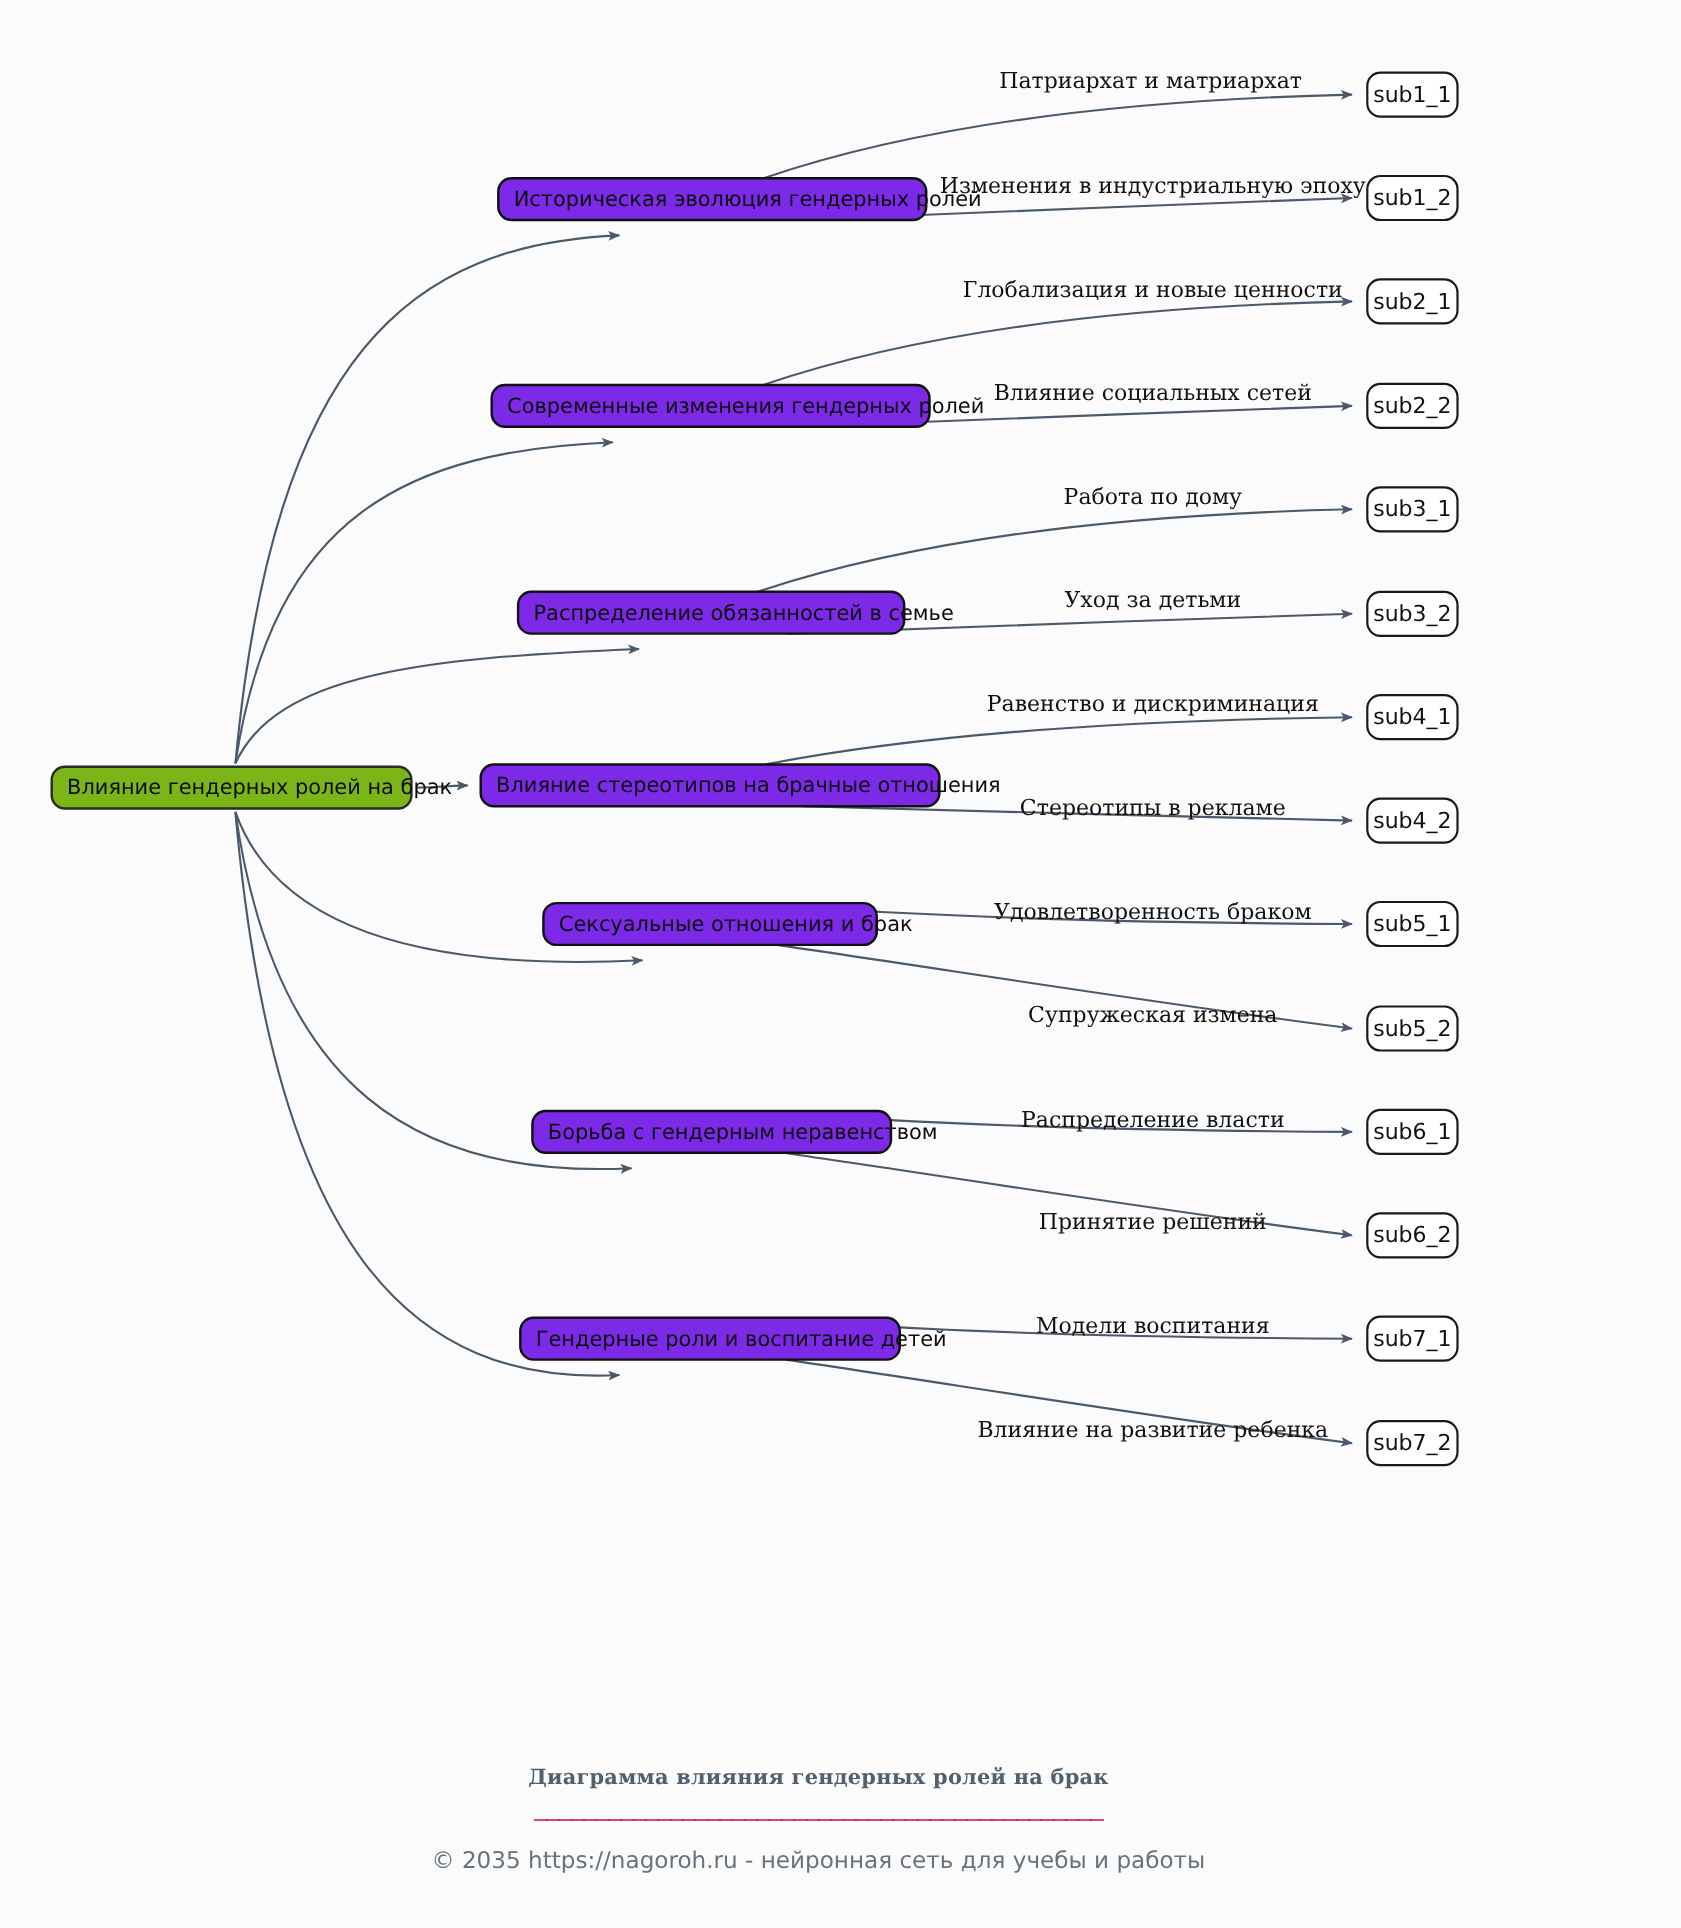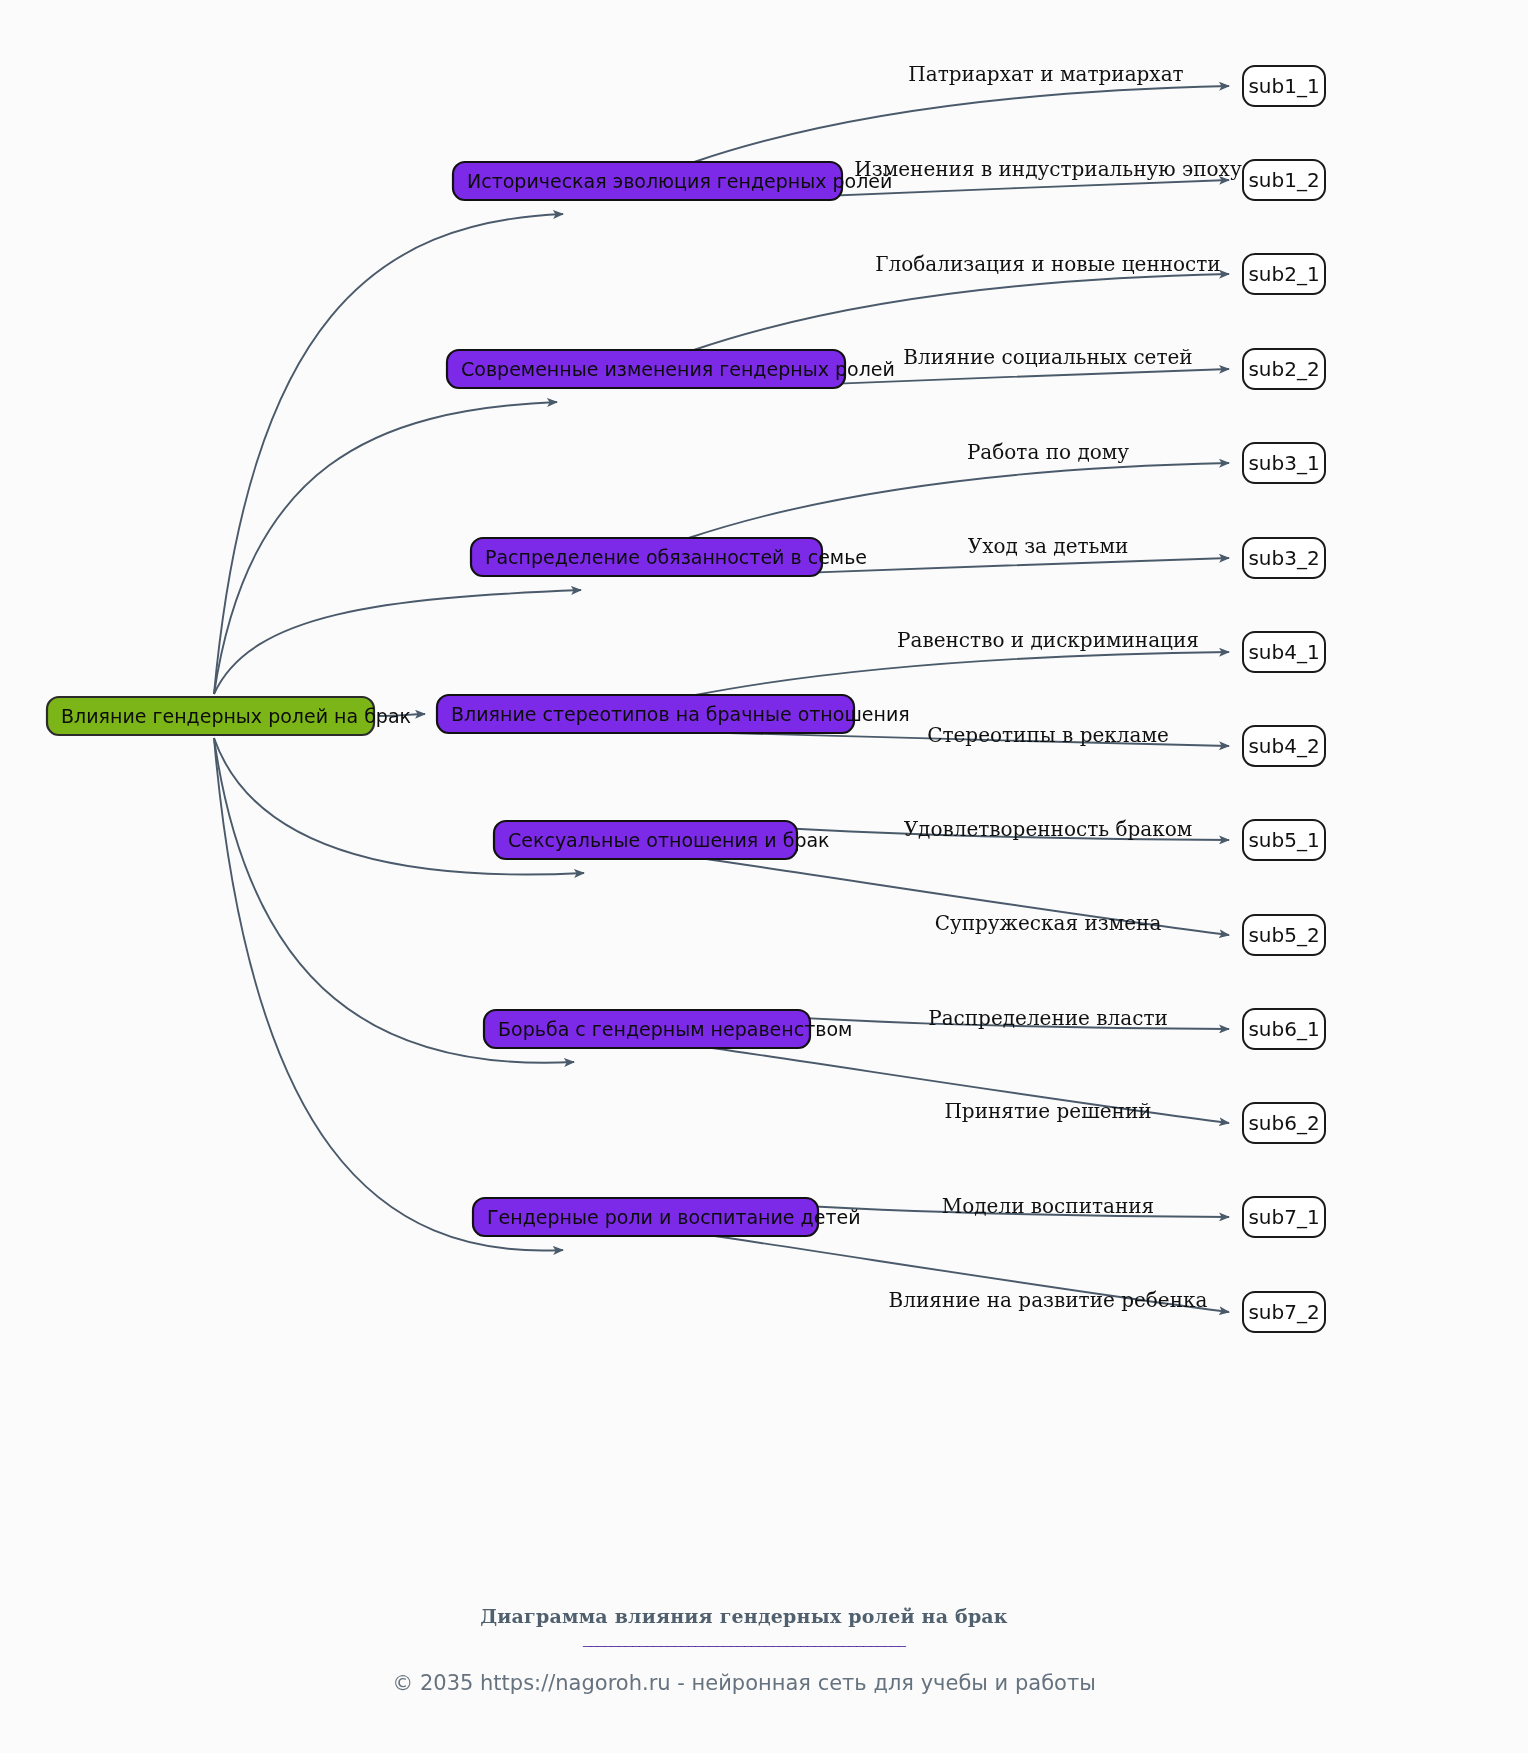--- a/index.html
+++ b/index.html
@@ -69,23 +69,23 @@
     text-align: center;
   }
   .footer-title {
     font-family: "DejaVu Serif", serif;
     font-weight: bold;
     font-size: 19px;
     color: #50606e;
     letter-spacing: 0.2px;
   }
   .footer-rule {
-    font-family: Liberation Serif, serif;
-    font-size: 16px;
-    color: #4c1d95;
+    font-family: Liberation Sans, sans-serif;
+    font-size: 22px;
+    color: #be185d;
     letter-spacing: -1px;
     margin-top: 4px;
     overflow: hidden;
     white-space: nowrap;
   }
   .footer-copy {
     font-family: "DejaVu Sans", sans-serif;
     font-size: 21px;
     color: #66737f;
     margin-top: 22px;

